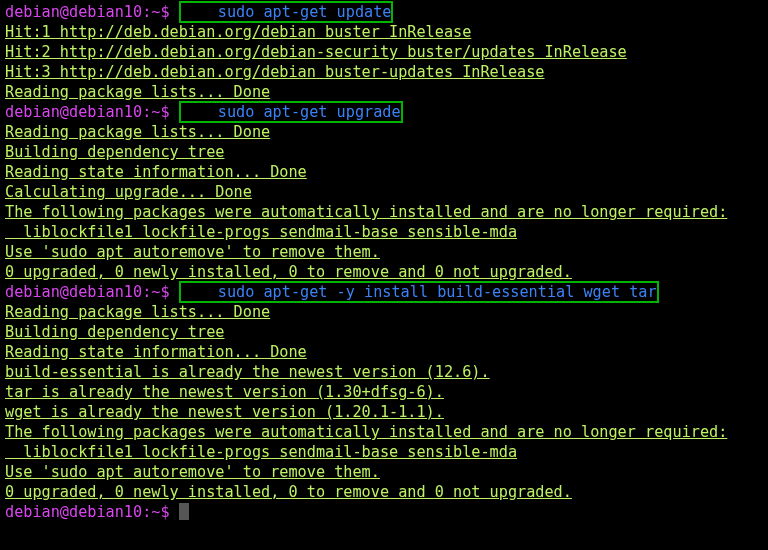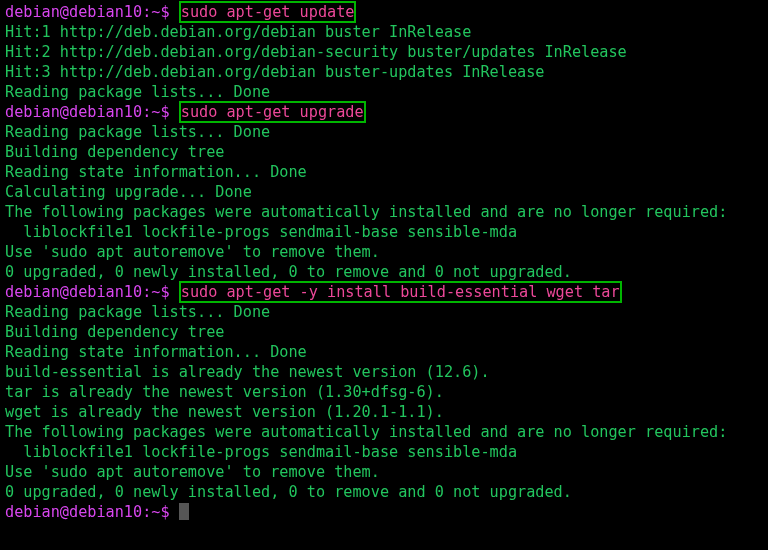--- a/index.html
+++ b/index.html
@@ -36,31 +36,33 @@
   .line {
     height: 20px;
     line-height: 20px;
     white-space: pre;
     font-family: "DejaVu Sans Mono", monospace;
   }
   .prompt {
     color: #d946ef;
   }
   .out {
-    color: #22c55e;
+    color: #bef264;
+    text-decoration: underline;
   }
   .cmdwrap {
     position: relative;
     display: inline-block;
   }
   .cmd {
-    color: #ec4899;
+    color: #3b82f6;
     position: relative;
     z-index: 2;
     padding: 0 2px;
+    margin-left: 37px;
   }
   .hl-box {
     position: absolute;
     left: 0;
     top: -1px;
     right: 0;
     bottom: -1px;
     border: 2px solid #00b500;
     box-sizing: border-box;
     z-index: 1;

